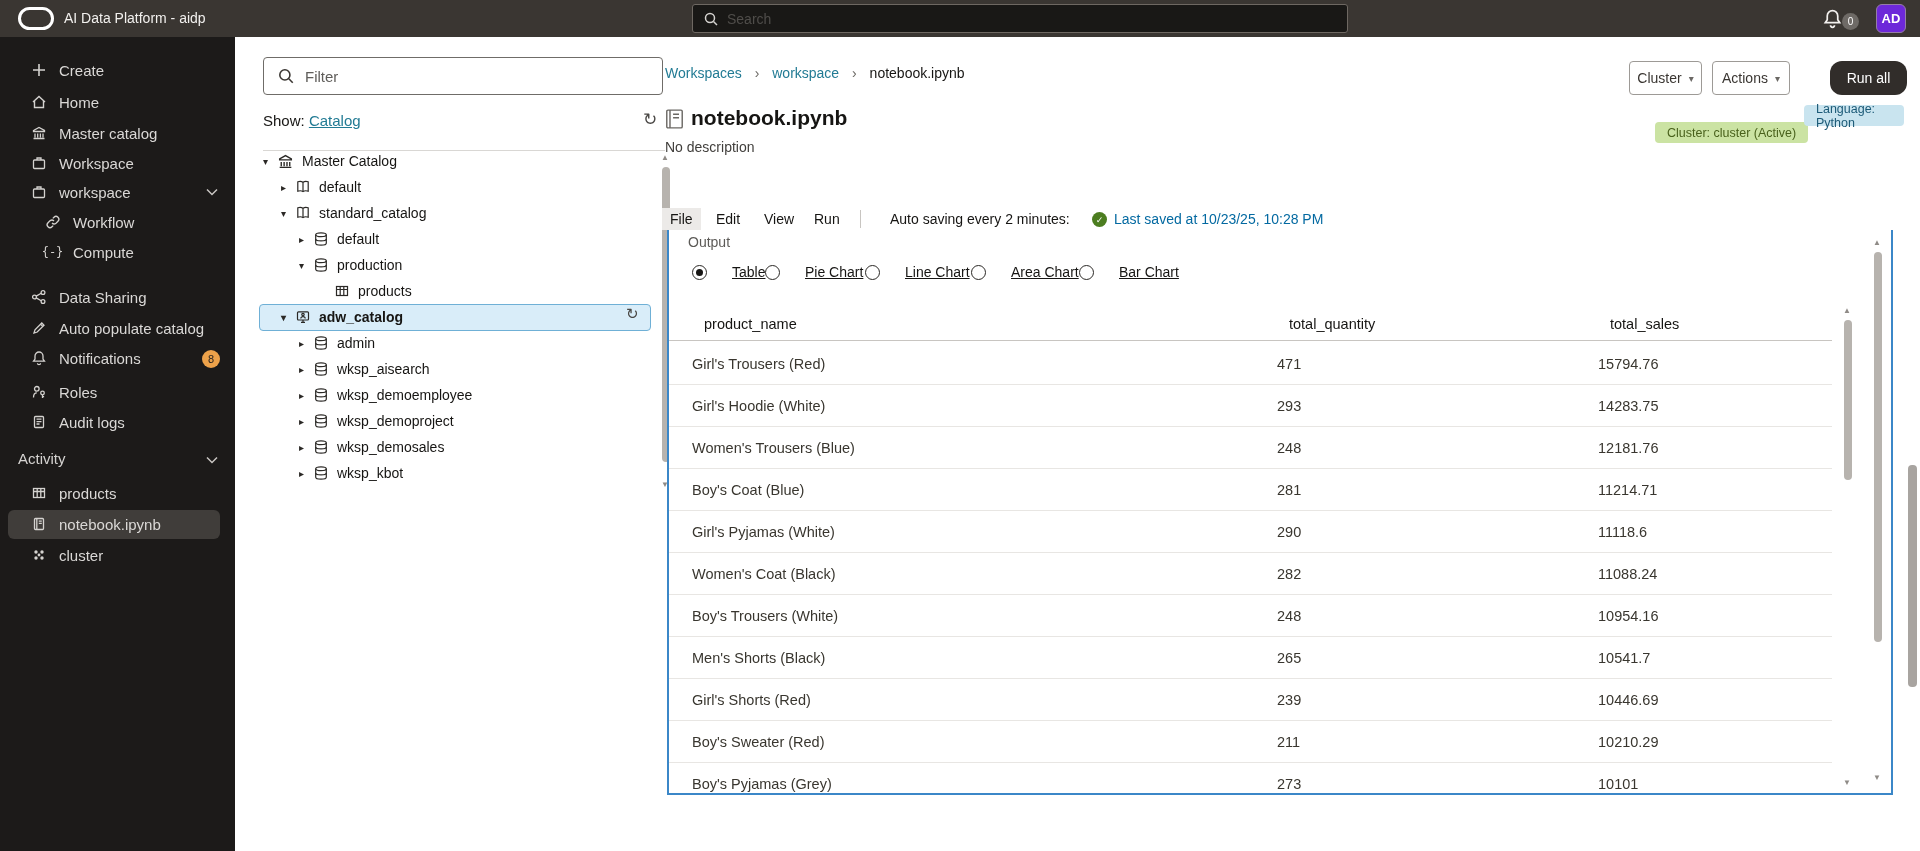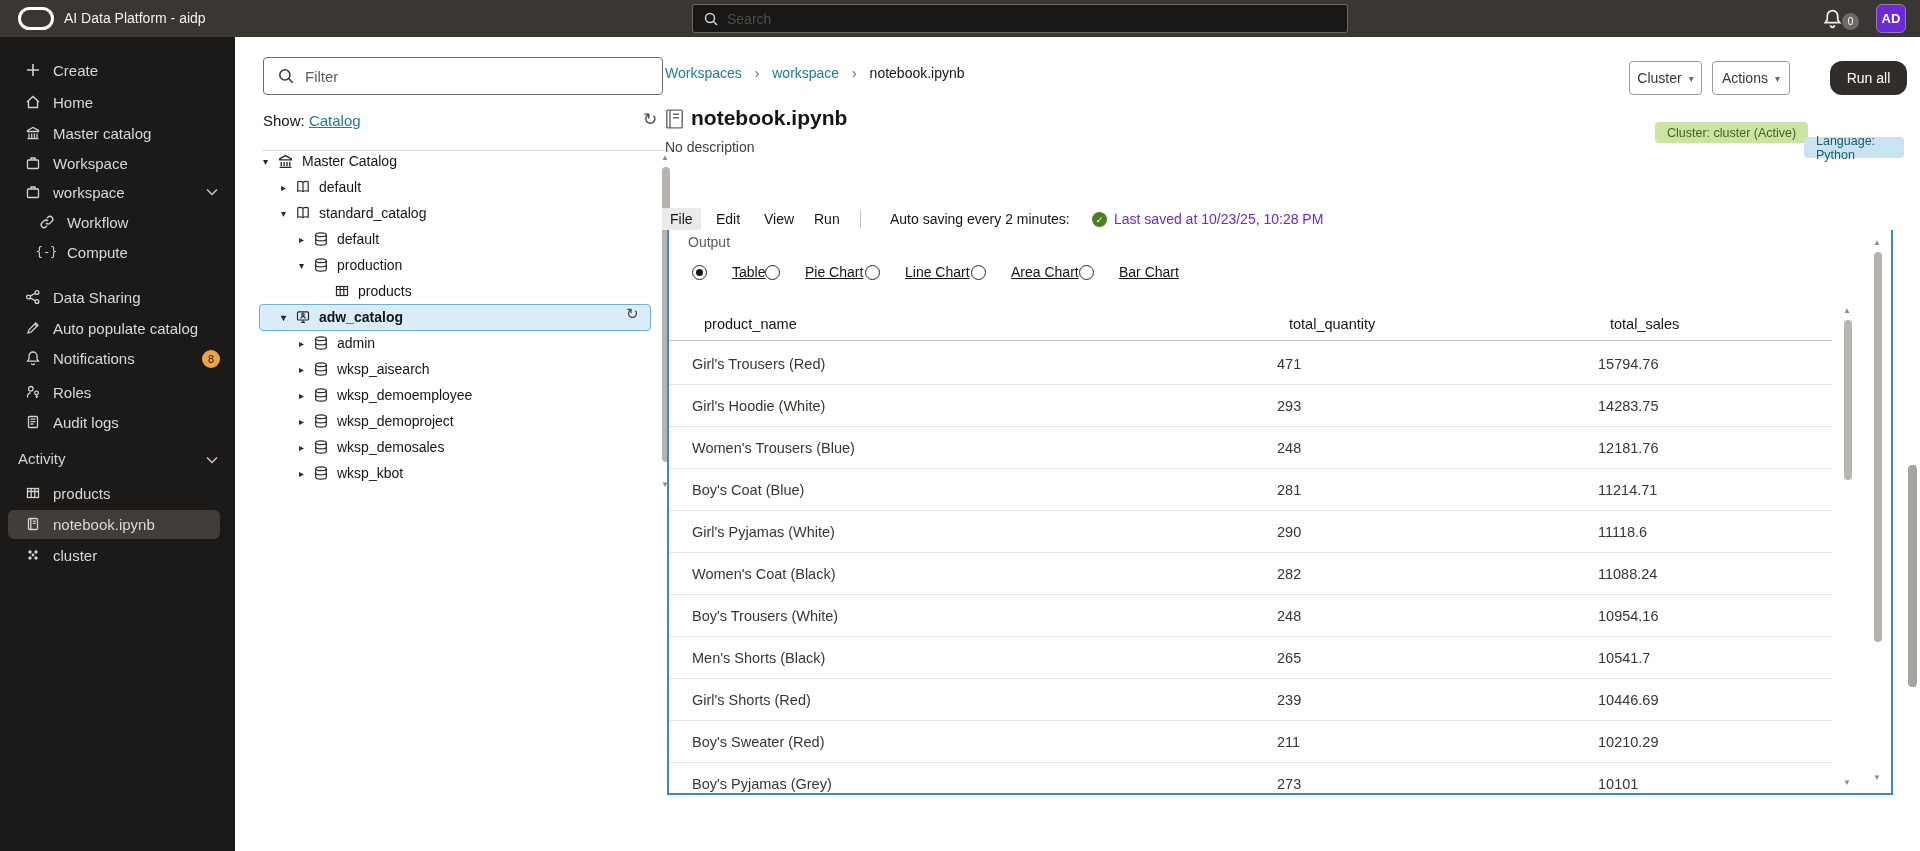--- a/index.html
+++ b/index.html
@@ -20,21 +20,21 @@
   .top-search input::placeholder { color:#4f4d4a; }
   .badge-zero { left:1842px; top:13px; width:17px; height:17px; border-radius:50%;
                 background:#6e6a66; color:#fff; font-size:10px; display:flex;
                 align-items:center; justify-content:center; }
   .avatar { left:1876px; top:4px; width:30px; height:29px; border-radius:6px;
             background:#6d28d9; border:1px solid #967da6; color:#fff; font-size:13px;
             font-weight:bold; display:flex; align-items:center; justify-content:center; }
 
   
   .sidebar { left:0; top:37px; width:235px; height:814px; background:#1c1a19; }
-  .side-item { position:absolute; left:4px; width:200px; height:30px; display:flex;
+  .side-item { position:absolute; left:10px; width:200px; height:30px; display:flex;
                align-items:center; color:#dad8d6; font-size:15px; cursor:default;text-align:center; }
   .side-item .ic { width:17px; margin-left:20px; margin-right:12px; color:#d4d2cf;
                    display:flex; justify-content:center; }
   .side-item.child .ic { margin-left:34px; }
   .side-sel { position:absolute; left:8px; width:212px; height:29px; border-radius:6px;
               background:#403d3a; }
   .chev { position:absolute; color:#c9c6c3; }
   .orange-badge { position:absolute; left:202px; width:18px; height:18px; border-radius:50%;
                   background:#eda24a; color:#231f1c; font-size:11px; display:flex;
                   align-items:center; justify-content:center; }
@@ -459,30 +459,30 @@
     <div class="btn-dark" style="left:1172px;top:24px;width:77px">Run all</div>
 
     <svg class="abs" style="left:7px;top:71px" width="19" height="22" viewBox="0 0 16 18" fill="none" stroke="#6b6864" stroke-width="1.2">
         <rect x="1.5" y="1.5" width="13" height="15" rx="1"></rect>
         <path d="M4.2 1.5v15M6.8 5h5M6.8 8h5"></path>
       </svg>
     <div class="abs nb-title" style="left:33px;top:69px">notebook.ipynb</div>
     <div class="abs" style="left:7px;top:102px;font-size:14px;color:#403e3b">No description</div>
 
     <div class="pill pill-green" style="left:997px;top:85px">Cluster: cluster (Active)</div>
-    <div class="pill pill-blue" style="left:1146px;top:100px">Language: Python</div>
+    <div class="pill pill-blue" style="left:1146px;top:68px">Language: Python</div>
 
     <div class="menu-item" style="left:4px;background:#eceae8">File</div>
     <div class="menu-item" style="left:50px">Edit</div>
     <div class="menu-item" style="left:98px">View</div>
     <div class="menu-item" style="left:148px">Run</div>
     <div class="abs" style="left:202px;top:173px;width:1px;height:18px;background:#c8c5c1"></div>
     <div class="abs" style="left:232px;top:174px;font-size:14px;color:#161513">Auto saving every 2 minutes:</div>
     <div class="check-circle" style="left:434px;top:175px">✓</div>
-    <div class="abs" style="left:456px;top:174px;font-size:14px;color:#6d28d9">Last saved at 10/23/25, 10:28 PM</div>
+    <div class="abs" style="left:456px;top:174px;font-size:14px;color:#0369a1">Last saved at 10/23/25, 10:28 PM</div>
   </div>
 
   <div class="abs out-cell">
     <div class="out-label">Output</div>
 
     <div class="radio-item" style="left:23px">
       <span class="radio sel">
           <span class="dot"></span>
         </span>
       <span>Table</span>

